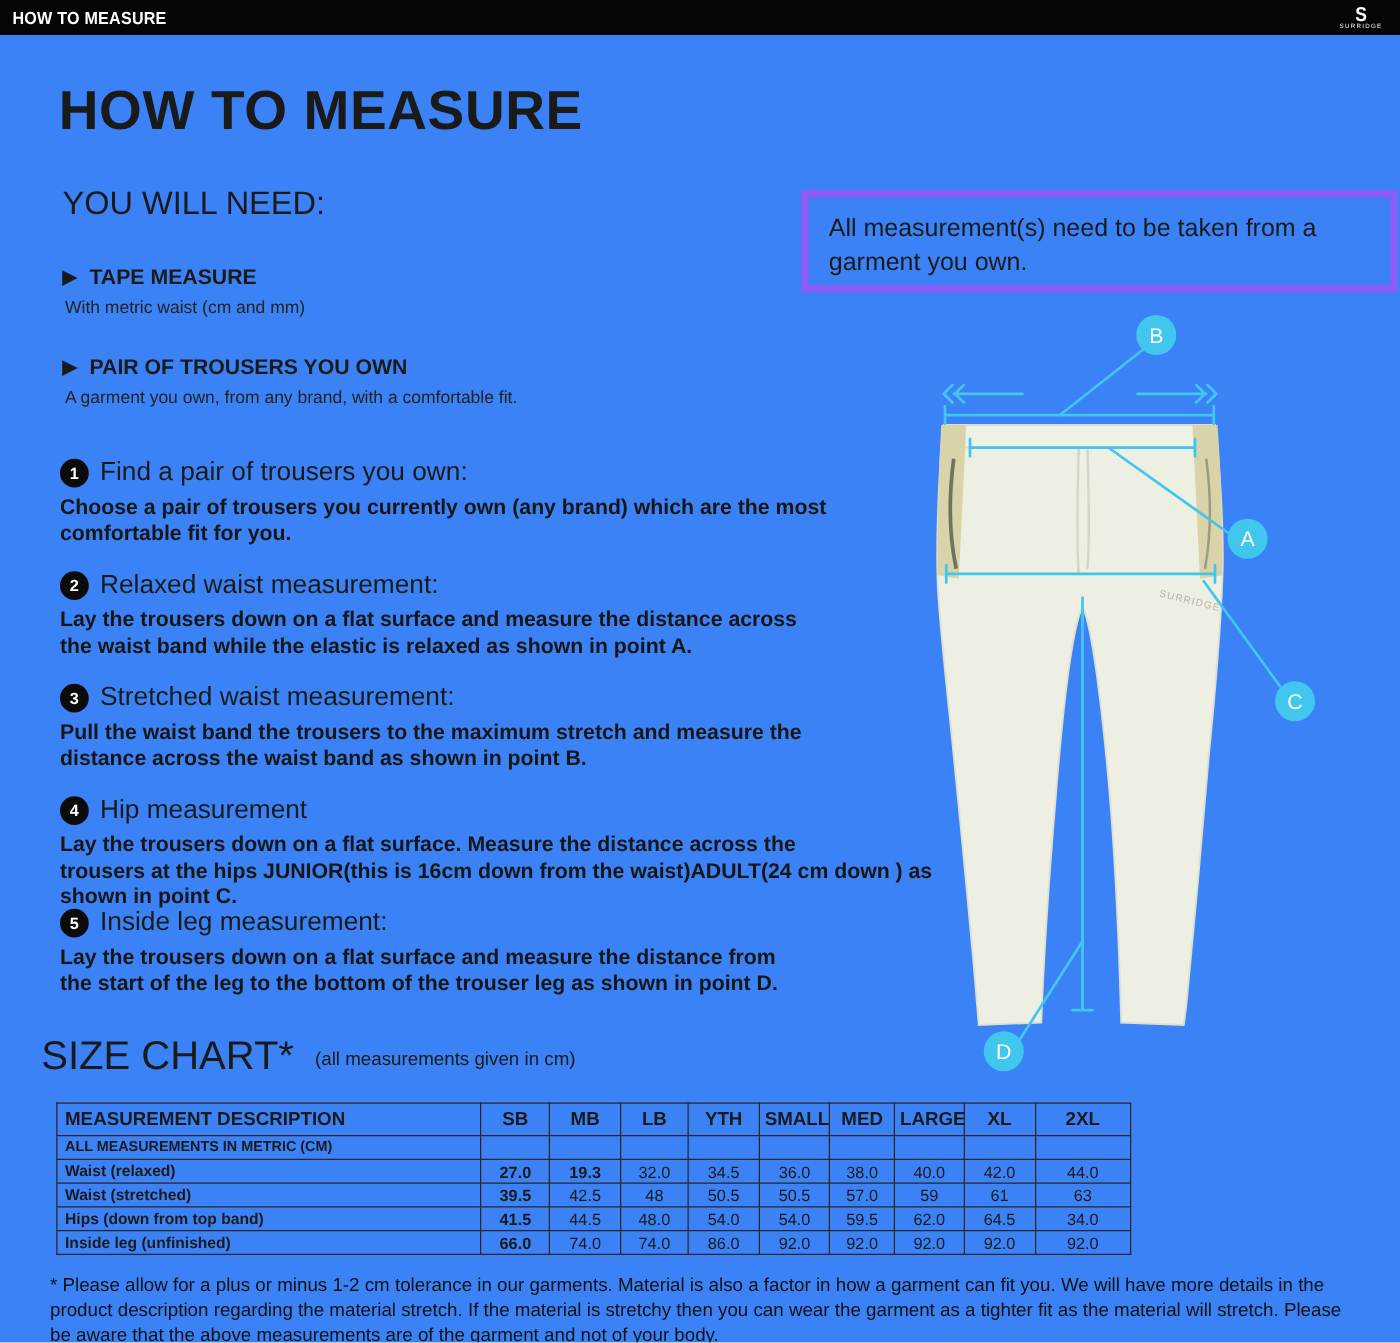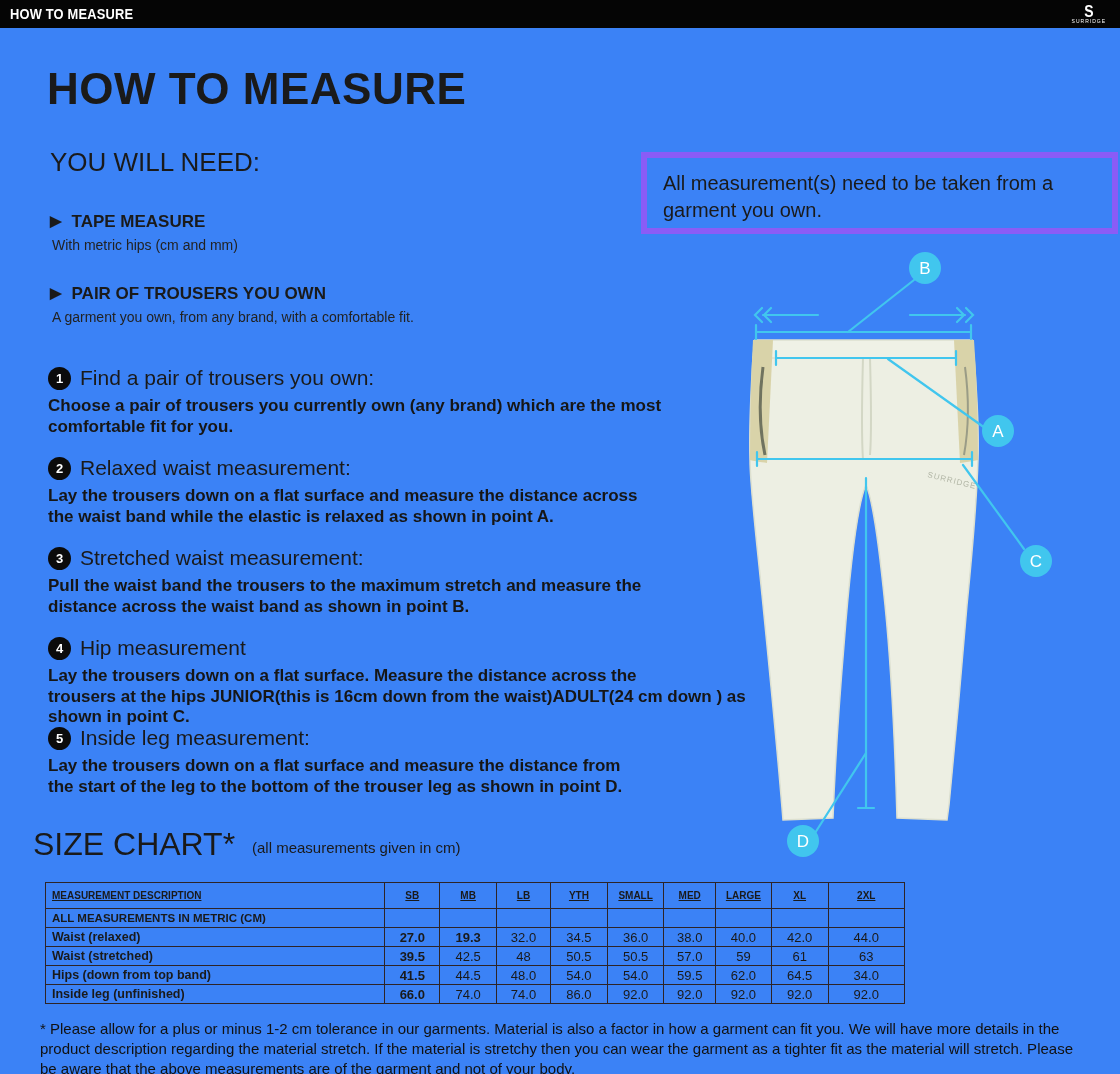--- a/index.html
+++ b/index.html
@@ -31,21 +31,21 @@
 
   
   .note-box { position:absolute; left:593px; top:152px; width:477px; height:82px; border:6px solid #8b5cf6;
               padding:12px 16px; font-size:20px; line-height:1.35;margin-left:48px; }
 
   
   .chart-heading { position:absolute; left:33px; top:826px; font-size:32px; font-weight:500; }
   .chart-sub { position:absolute; left:252px; top:839px; font-size:15px; }
   .size-table { position:absolute; left:45px; top:882px; width:860px; border-collapse:collapse; table-layout:fixed; }
   .size-table th, .size-table td { border:1.5px solid #2e2427; padding:0 4px; }
-  .size-table th { height:26px; font-size:10px; font-weight:bold; text-align:center;text-decoration:underline; }
+  .size-table th { height:26px; font-size:15px; font-weight:bold; text-align:center; }
   .size-table th.desc { text-align:left; padding-left:6px; }
   .size-table td { height:19px; font-size:13px; text-align:center; }
   .size-table td.lbl { text-align:left; padding-left:6px; font-weight:bold; font-size:12.5px; }
   .size-table tr.metric td.lbl { font-size:11.5px; transform-origin:left center;margin-top:12px; }
   .size-table td.b { font-weight:bold; }
 
   .footnote { position:absolute; left:40px; top:1019px; width:1045px; font-size:15px; line-height:1.33; color:#111; }
 
   
   .diagram { position:absolute; left:727px; top:245px; width:363px; height:615px; }
@@ -63,21 +63,21 @@
     </div>
   </div>
 
   <div class="page-title">HOW TO MEASURE</div>
 
   <div class="need-heading">YOU WILL NEED:</div>
 
   <div class="need-item-title" style="left:50px; top:212px;">
     <span class="tri">▶</span><span>TAPE MEASURE</span>
   </div>
-  <div class="need-item-sub" style="left:52px; top:237px;">With metric hips (cm and mm)</div>
+  <div class="need-item-sub" style="left:52px; top:237px;">With metric waist (cm and mm)</div>
 
   <div class="need-item-title" style="left:50px; top:284px;">
     <span class="tri">▶</span><span>PAIR OF TROUSERS YOU OWN</span>
   </div>
   <div class="need-item-sub" style="left:52px; top:309px;">A garment you own, from any brand, with a comfortable fit.</div>
 
   <div class="note-box">All measurement(s) need to be taken from a garment you own.</div>
 
   <div class="step-head" style="top:366px;">
     <span class="step-num">1</span>

